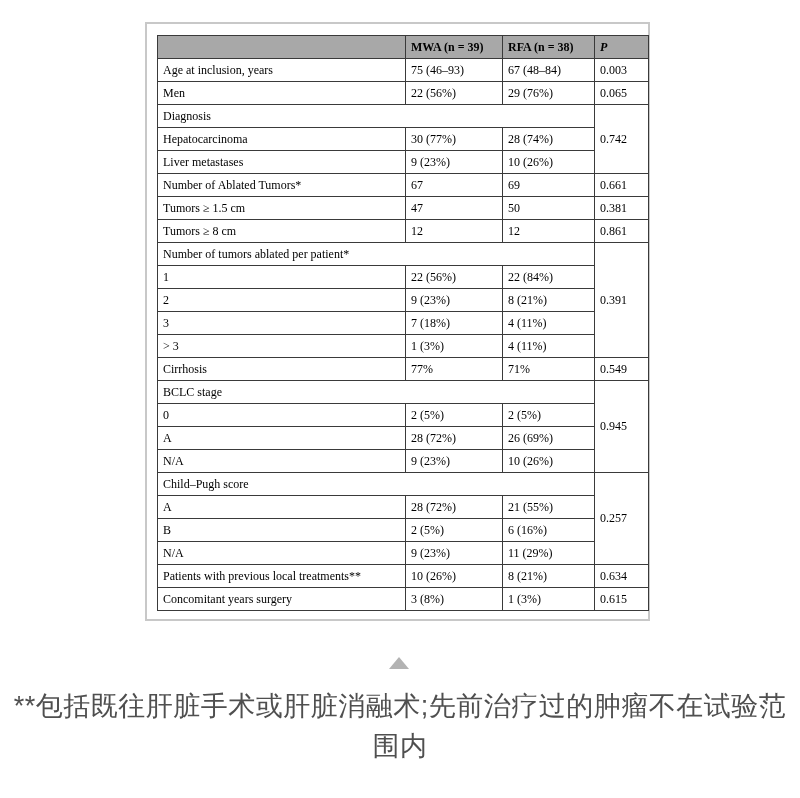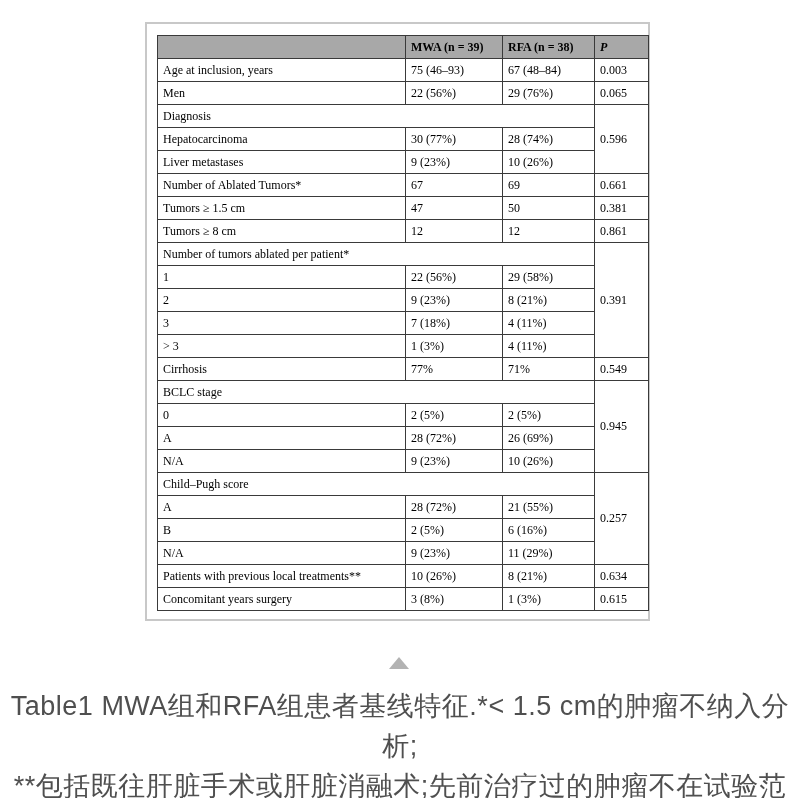--- a/index.html
+++ b/index.html
@@ -110,21 +110,21 @@
           <td class="p-cell">0.003</td>
         </tr>
         <tr>
           <td>Men</td>
           <td>22 (56%)</td>
           <td>29 (76%)</td>
           <td class="p-cell">0.065</td>
         </tr>
         <tr>
           <td colspan="3" class="bold">Diagnosis</td>
-          <td class="p-cell" rowspan="3">0.596</td>
+          <td class="p-cell" rowspan="3">0.742</td>
         </tr>
         <tr>
           <td>Hepatocarcinoma</td>
           <td>30 (77%)</td>
           <td>28 (74%)</td>
         </tr>
         <tr>
           <td>Liver metastases</td>
           <td>9 (23%)</td>
           <td>10 (26%)</td>
@@ -147,21 +147,21 @@
           <td>12</td>
           <td class="p-cell">0.861</td>
         </tr>
         <tr>
           <td colspan="3" class="bold">Number of tumors ablated per patient*</td>
           <td class="p-cell" rowspan="5">0.391</td>
         </tr>
         <tr>
           <td class="bold">1</td>
           <td>22 (56%)</td>
-          <td>29 (58%)</td>
+          <td>22 (84%)</td>
         </tr>
         <tr>
           <td class="bold">2</td>
           <td>9 (23%)</td>
           <td>8 (21%)</td>
         </tr>
         <tr>
           <td class="bold">3</td>
           <td>7 (18%)</td>
           <td>4 (11%)</td>
@@ -227,15 +227,14 @@
           <td>1 (3%)</td>
           <td class="p-cell">0.615</td>
         </tr>
       </tbody>
   </table>
 </div>
 
 <div class="collapse-triangle"></div>
 
 <div class="figure-caption">
-  <div>Table1 MWA组和RFA组患者基线特征.*&lt; 1.5 cm的肿瘤不纳入分析;</div>
   <div>**包括既往肝脏手术或肝脏消融术;先前治疗过的肿瘤不在试验范围内</div>
 </div>
 
 </body></html>

